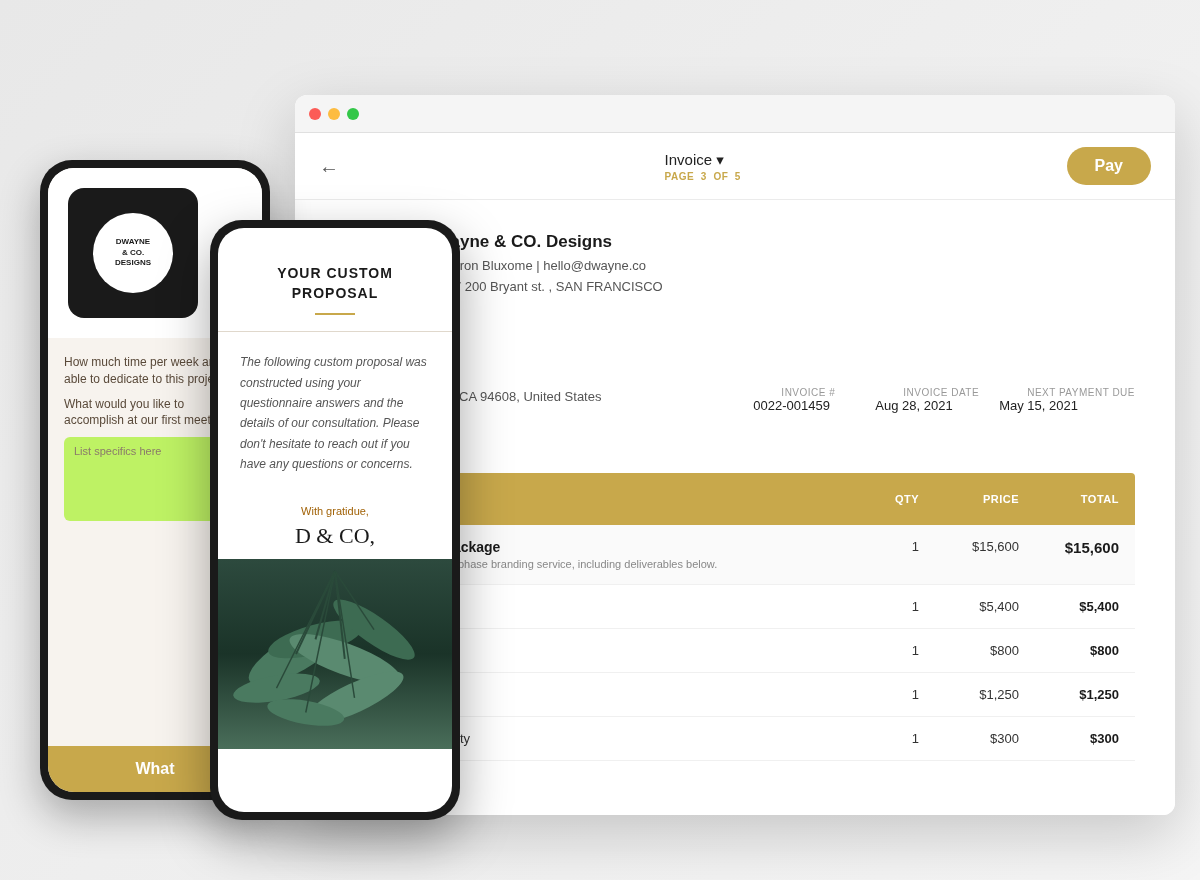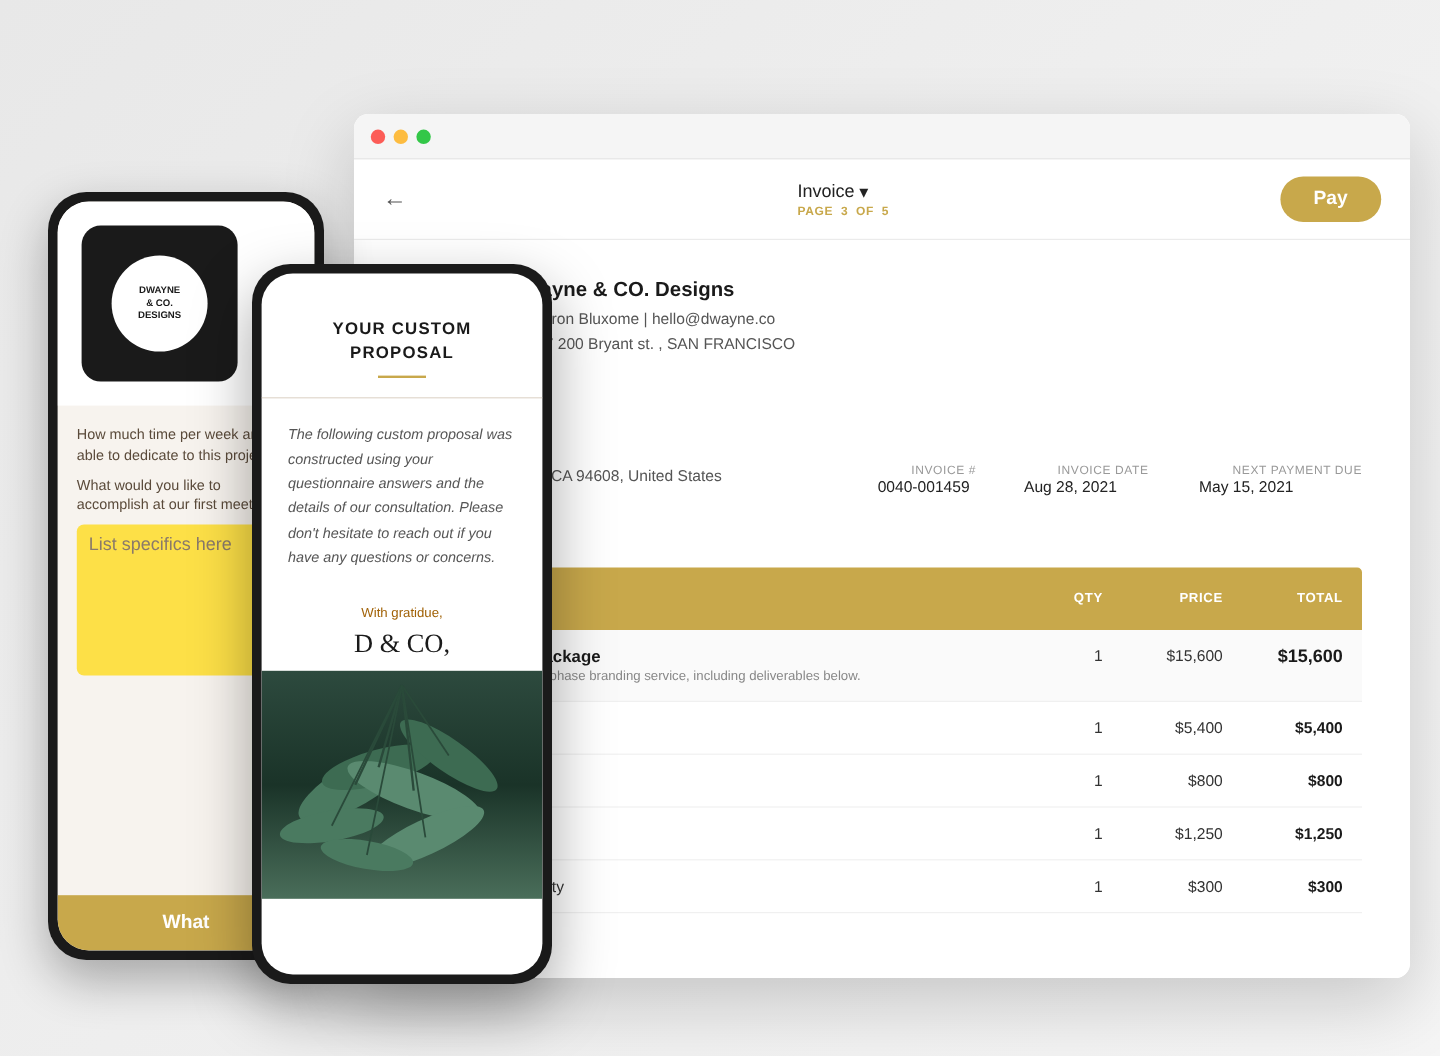--- a/index.html
+++ b/index.html
@@ -359,26 +359,26 @@
     .form-input-mock {
       background: #e8ddd2;
       border-radius: 6px;
       padding: 8px 10px;
       font-size: 11px;
       color: #8a7a6a;
       margin-bottom: 14px;
     }
 
     .form-textarea-mock {
-      background: #fde047;
+      background: #bef264;
       border-radius: 6px;
       padding: 8px 10px;
-      font-size: 15px;
+      font-size: 11px;
       color: #8a7a6a;
-      height: 126px;
+      height: 84px;
       margin-bottom: 14px;
     }
 
     .phone-back-next {
       background: #c8a84b;
       color: #fff;
       text-align: center;
       padding: 14px;
       font-size: 16px;
       font-weight: 600;
@@ -527,23 +527,23 @@
 
       <div class="invoice-details-row">
         <div class="invoice-to">
           <p>en Avenue, Oakland, CA 94608, United States</p>
           <p>ail.com</p>
           <p>1505</p>
         </div>
         <div class="invoice-meta">
           <div class="meta-item">
             <label>Invoice #</label>
-            <p>0040-001459</p>
+            <p>0022-001459</p>
           </div>
-          <div style="display:flex;gap:42px;">
+          <div style="display:flex;gap:20px;">
             <div class="meta-item">
               <label>Invoice date</label>
               <p>Aug 28, 2021</p>
             </div>
             <div class="meta-item">
               <label>Next payment due</label>
               <p>May 15, 2021</p>
             </div>
           </div>
         </div>

